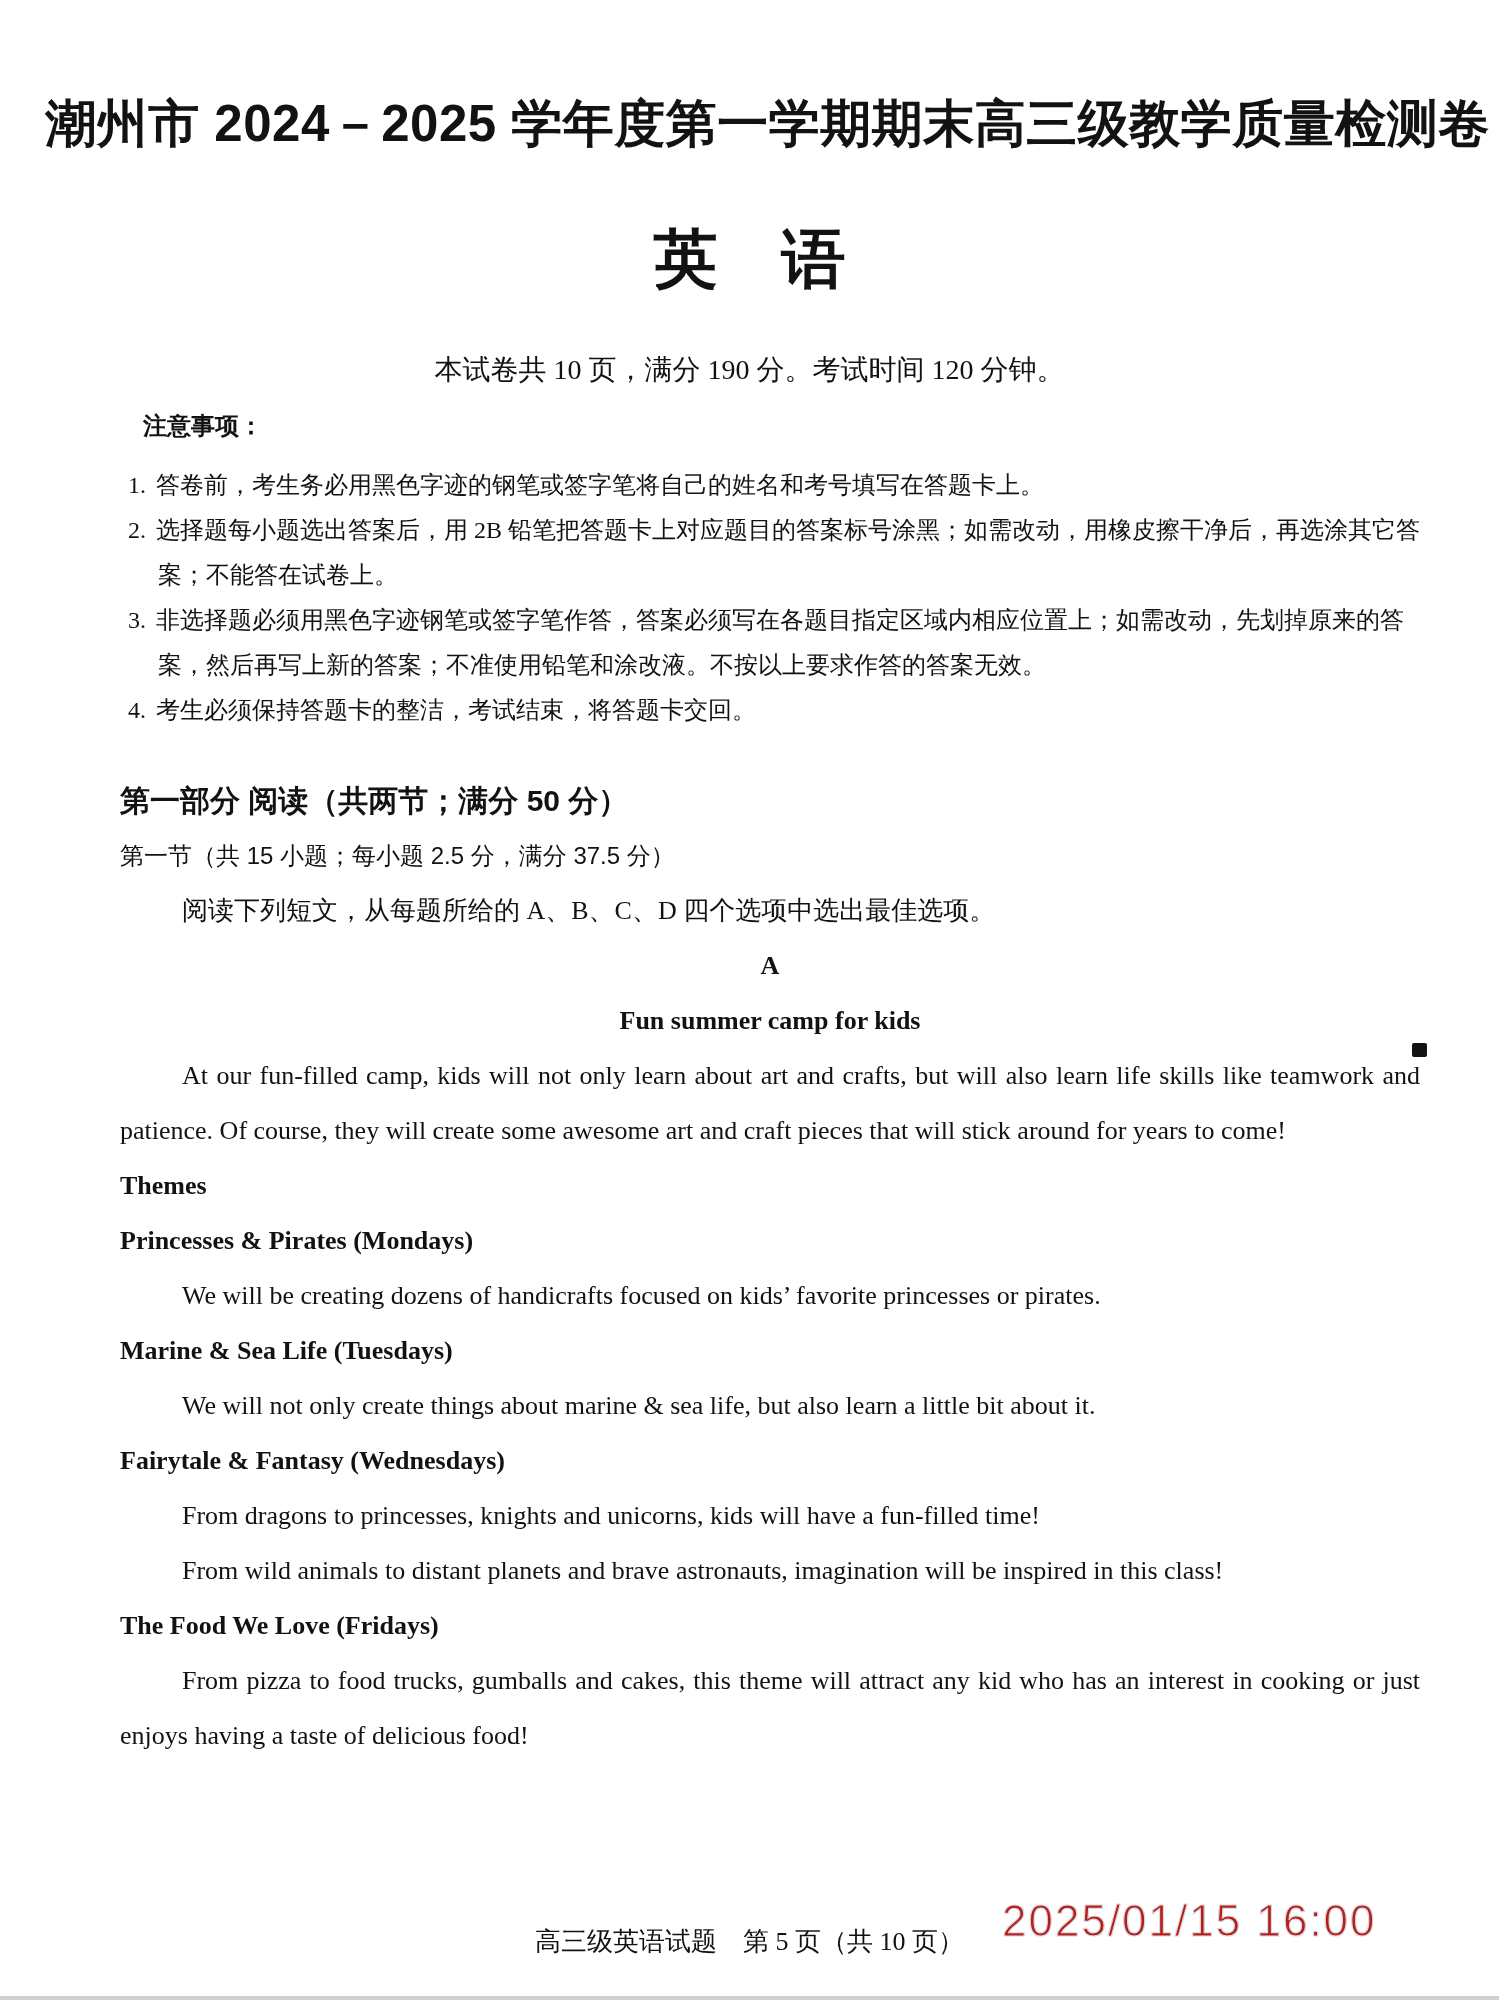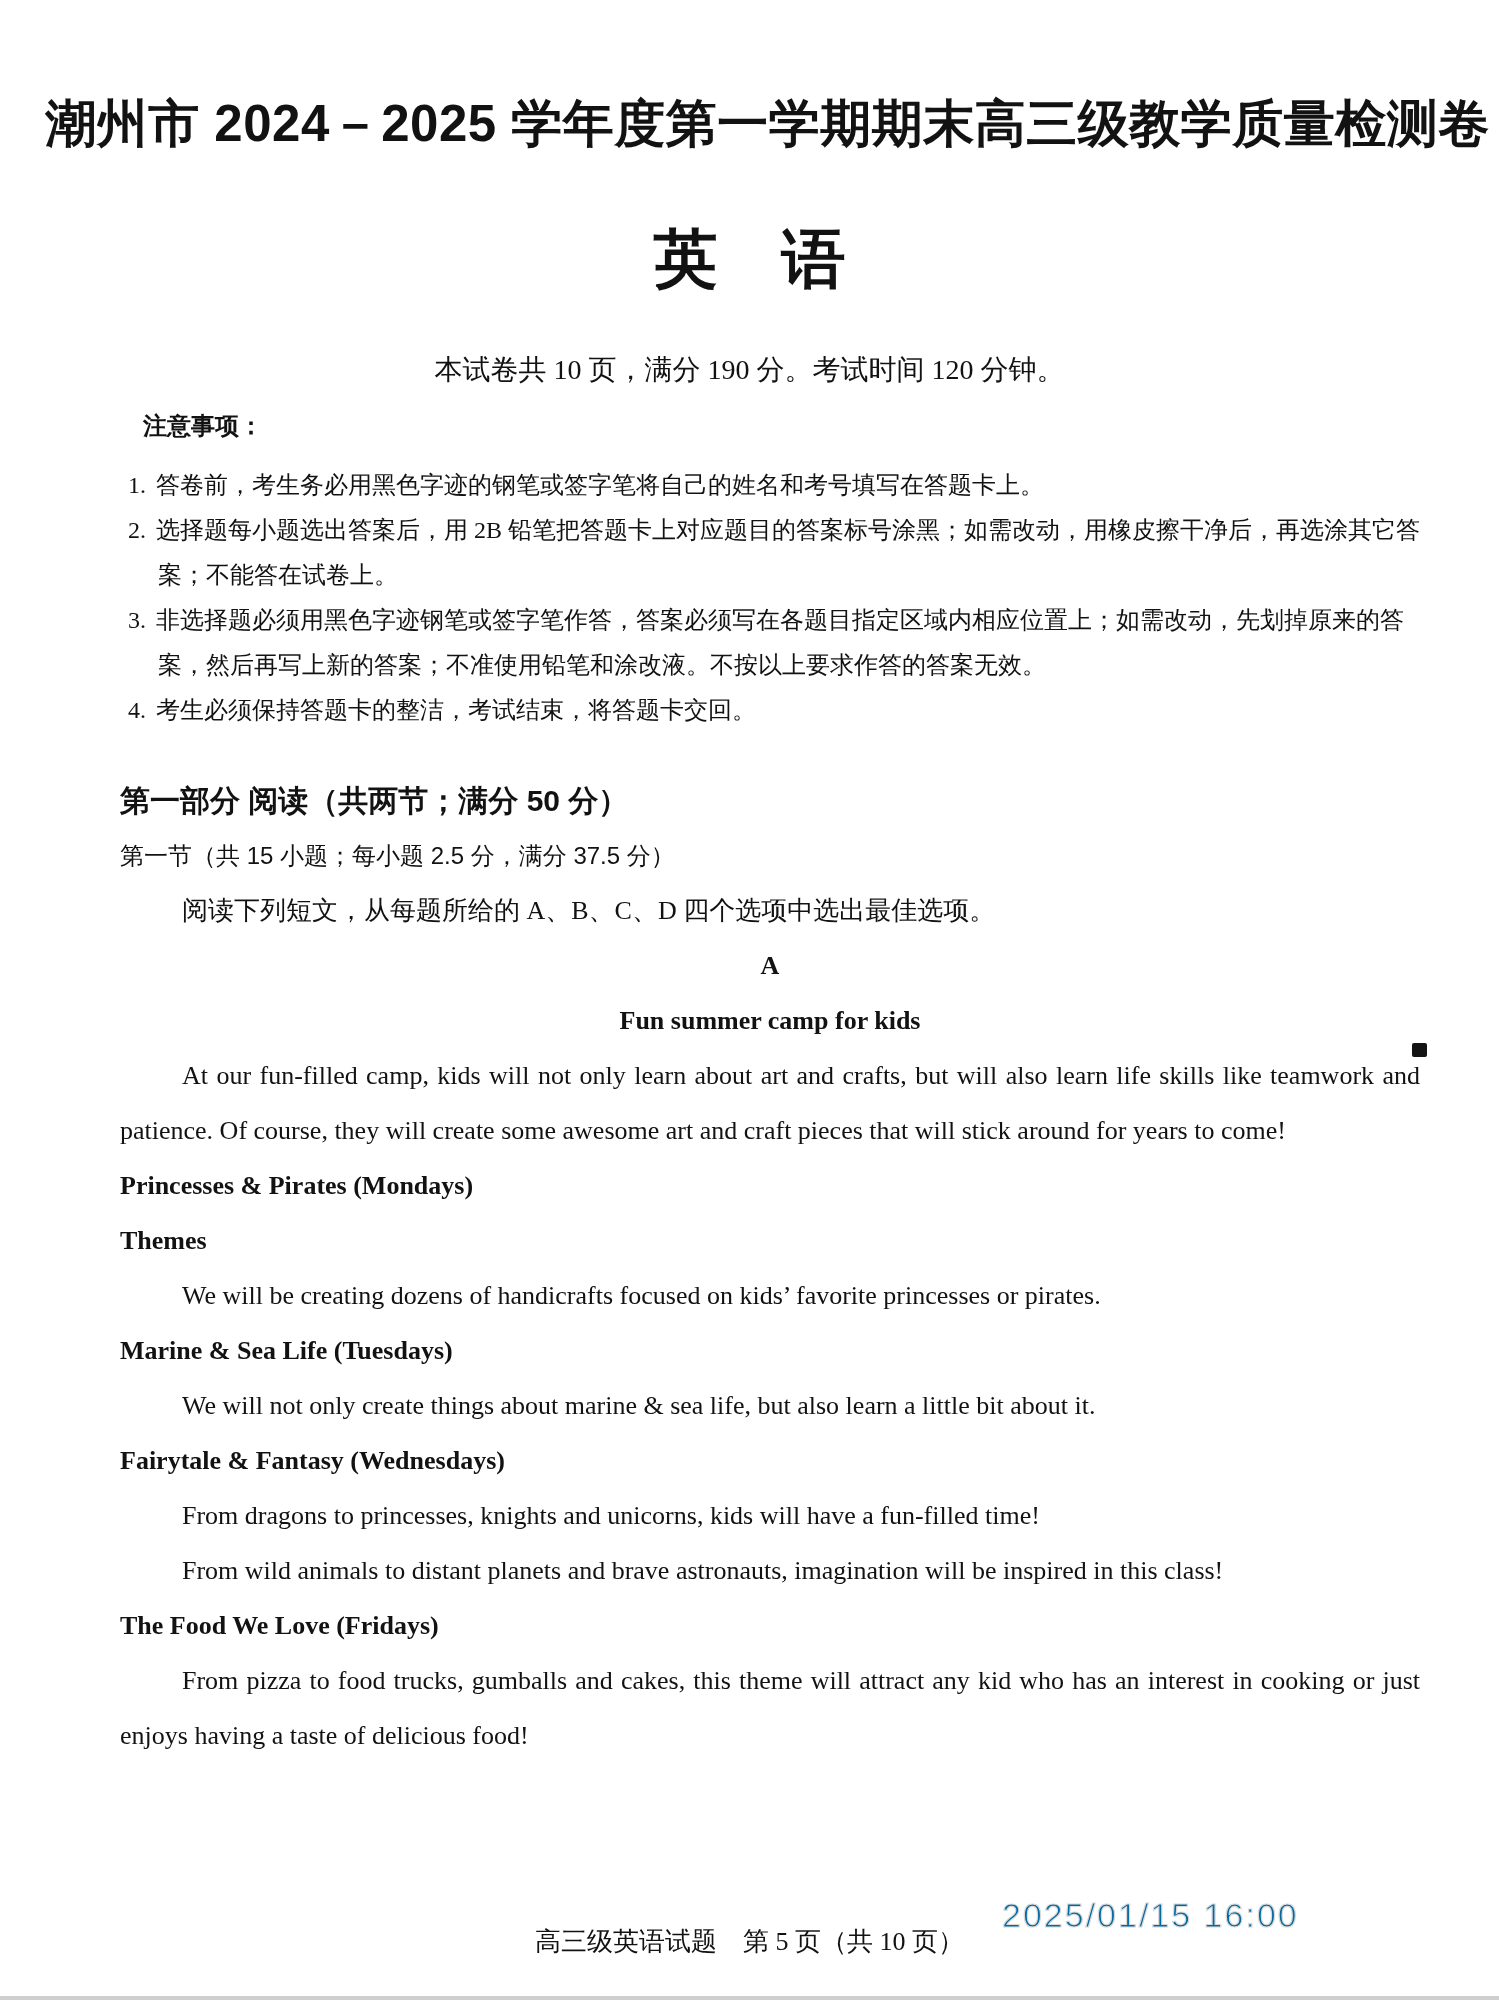--- a/index.html
+++ b/index.html
@@ -95,23 +95,23 @@
     top:1922px;
     text-align:center;
     font-size:26px;
     line-height:40px;
   }
   .watermark{
     position:absolute;
     left:1002px;
     top:1896px;
     font-family:"Liberation Sans","DejaVu Sans",sans-serif;
-    font-size:34px;
+    font-size:44px;
     letter-spacing:2px;
-    color:#0369a1;
+    color:#b91c1c;
     -webkit-text-stroke:1.2px #d9d9d9;
     white-space:nowrap;
   }
   .ink-dot{
     position:absolute;
     left:1412px;top:1043px;
     width:15px;height:14px;
     background:#141414;
     border-radius:2px;
   }
@@ -144,23 +144,23 @@
   <div class="body">
     <p class="part-heading">第一部分 阅读（共两节；满分 50 分）</p>
     <p class="section-heading">第一节（共 15 小题；每小题 2.5 分，满分 37.5 分）</p>
     <p class="instruction">阅读下列短文，从每题所给的 A、B、C、D 四个选项中选出最佳选项。</p>
 
     <p class="center-line">A</p>
     <p class="center-line">Fun summer camp for kids</p>
 
     <p class="para">At our fun-filled camp, kids will not only learn about art and crafts, but will also learn life skills like teamwork and patience. Of course, they will create some awesome art and craft pieces that will stick around for years to come!</p>
 
+    <p class="theme-title">Themes</p>
+
     <p class="theme-title">Princesses &amp; Pirates (Mondays)</p>
-
-    <p class="theme-title">Themes</p>
     <p class="para">We will be creating dozens of handicrafts focused on kids’ favorite princesses or pirates.</p>
 
     <p class="theme-title">Marine &amp; Sea Life (Tuesdays)</p>
     <p class="para">We will not only create things about marine &amp; sea life, but also learn a little bit about it.</p>
 
     <p class="theme-title">Fairytale &amp; Fantasy (Wednesdays)</p>
     <p class="para">From dragons to princesses, knights and unicorns, kids will have a fun-filled time!</p>
 
     <p class="para">From wild animals to distant planets and brave astronauts, imagination will be inspired in this class!</p>
 

